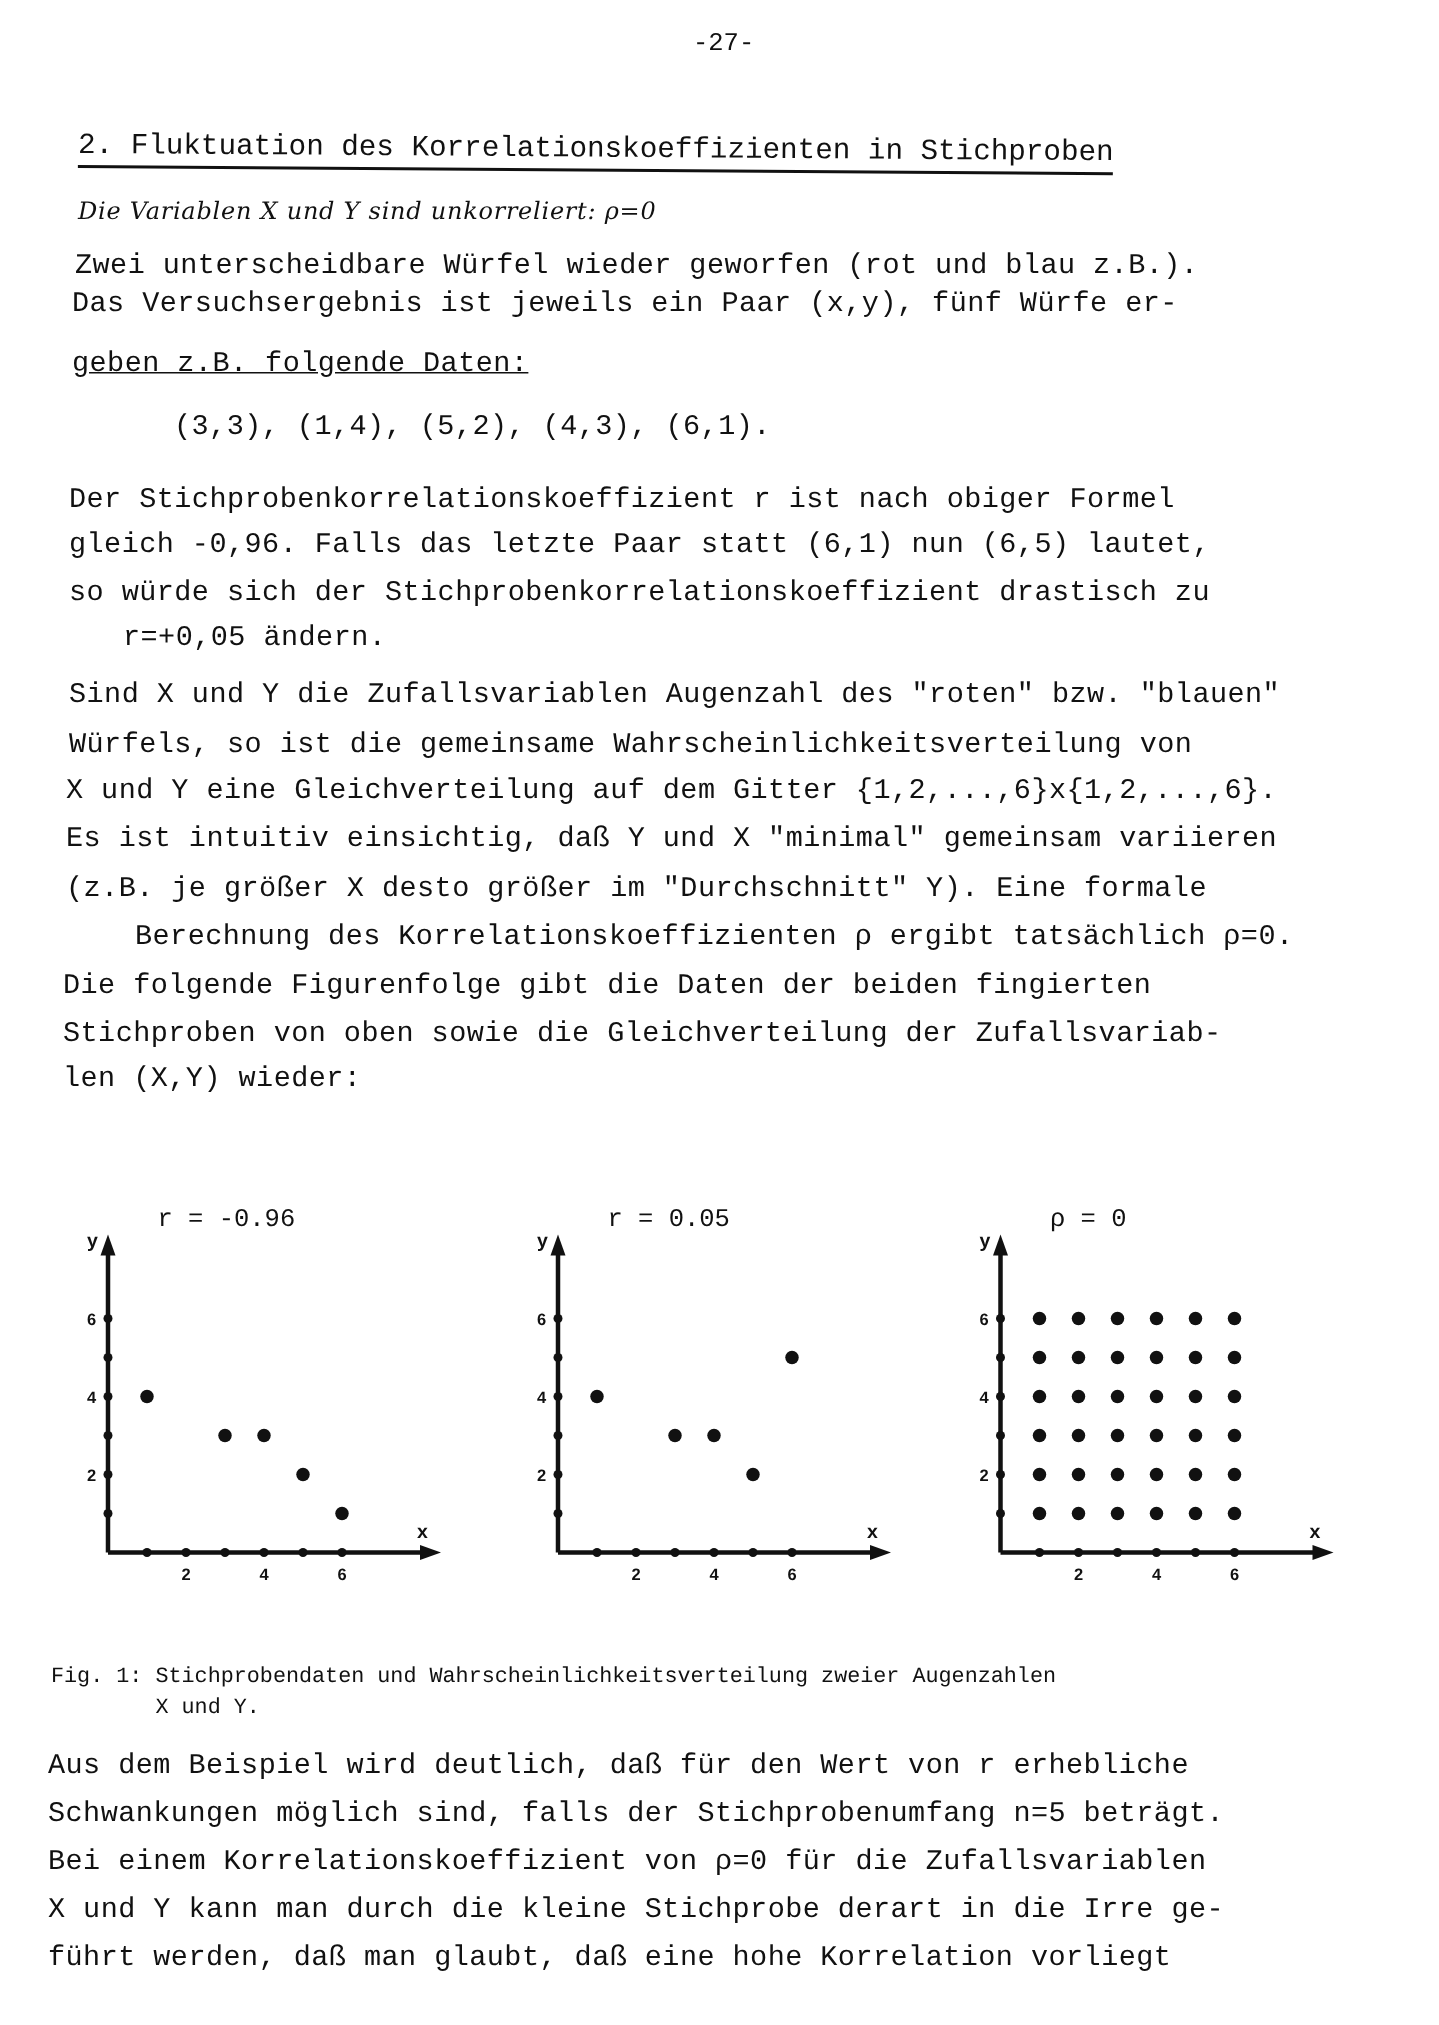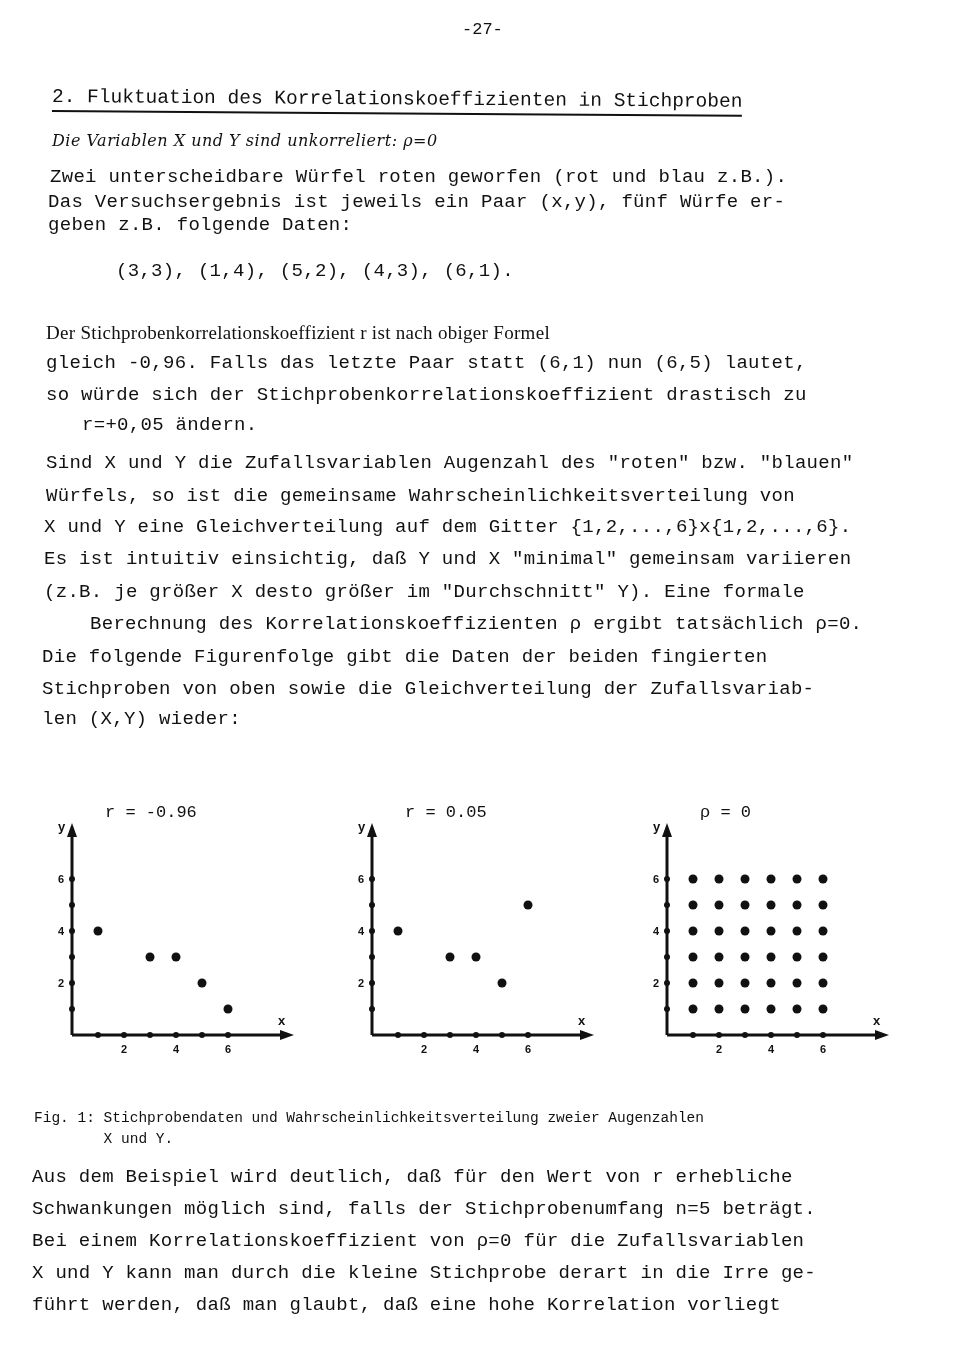--- a/index.html
+++ b/index.html
@@ -17,27 +17,27 @@
   .tick-label { font-family:"Liberation Sans",sans-serif; font-size:11px; font-weight:bold; fill:#111; }
   .axis-label { font-family:"Liberation Sans",sans-serif; font-size:13px; font-weight:bold; fill:#111; }
 </style>
 </head>
 <body>
 
 <div class="page-num">-27-</div>
 <div class="heading">2. Fluktuation des Korrelationskoeffizienten in Stichproben</div>
 <div class="subhead">Die Variablen X und Y sind unkorreliert: ρ=0</div>
 
-<div class="line" style="left:50px;top:166px;">Zwei unterscheidbare Würfel roten geworfen (rot und blau z.B.).</div>
+<div class="line" style="left:50px;top:166px;">Zwei unterscheidbare Würfel wieder geworfen (rot und blau z.B.).</div>
 <div class="line" style="left:48px;top:191px;">Das Versuchsergebnis ist jeweils ein Paar (x,y), fünf Würfe er-</div>
-<div class="line" style="left:48px;top:214px;">geben z.B. folgende Daten:</div>
+<div class="line" style="left:48px;top:231px;text-decoration:underline;">geben z.B. folgende Daten:</div>
 
-<div class="line" style="left:116px;top:260px;text-align:right;">(3,3), (1,4), (5,2), (4,3), (6,1).</div>
+<div class="line" style="left:116px;top:273px;text-align:right;">(3,3), (1,4), (5,2), (4,3), (6,1).</div>
 
-<div class="line" style="left:46px;top:322px;font-family:Liberation Serif, serif;">Der Stichprobenkorrelationskoeffizient r ist nach obiger Formel</div>
+<div class="line" style="left:46px;top:322px;">Der Stichprobenkorrelationskoeffizient r ist nach obiger Formel</div>
 <div class="line" style="left:46px;top:352px;">gleich -0,96. Falls das letzte Paar statt (6,1) nun (6,5) lautet,</div>
 <div class="line" style="left:46px;top:384px;">so würde sich der Stichprobenkorrelationskoeffizient drastisch zu</div>
 <div class="line" style="left:46px;top:414px;margin-left:36px;">r=+0,05 ändern.</div>
 
 <div class="line" style="left:46px;top:452px;">Sind X und Y die Zufallsvariablen Augenzahl des "roten" bzw. "blauen"</div>
 <div class="line" style="left:46px;top:485px;">Würfels, so ist die gemeinsame Wahrscheinlichkeitsverteilung von</div>
 <div class="line" style="left:44px;top:516px;">X und Y eine Gleichverteilung auf dem Gitter {1,2,...,6}x{1,2,...,6}.</div>
 <div class="line" style="left:44px;top:548px;">Es ist intuitiv einsichtig, daß Y und X "minimal" gemeinsam variieren</div>
 <div class="line" style="left:44px;top:581px;">(z.B. je größer X desto größer im "Durchschnitt" Y). Eine formale</div>
 <div class="line" style="left:42px;top:613px;margin-left:48px;">Berechnung des Korrelationskoeffizienten ρ ergibt tatsächlich ρ=0.</div>

